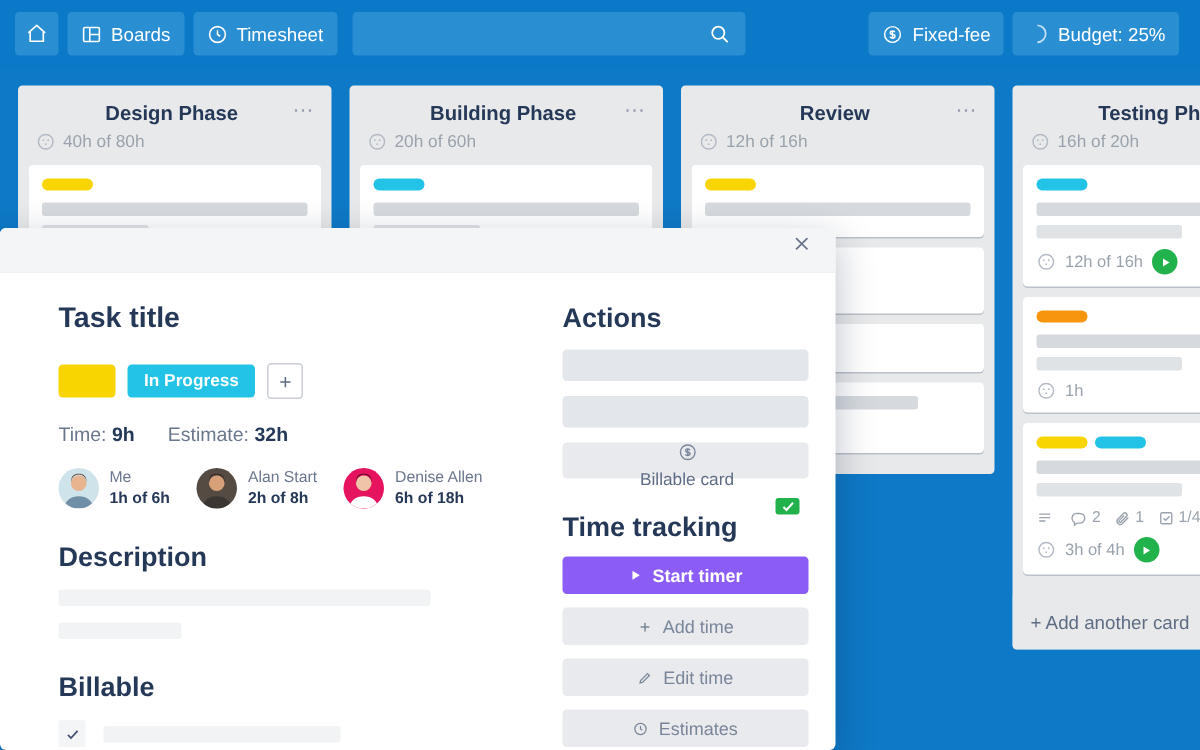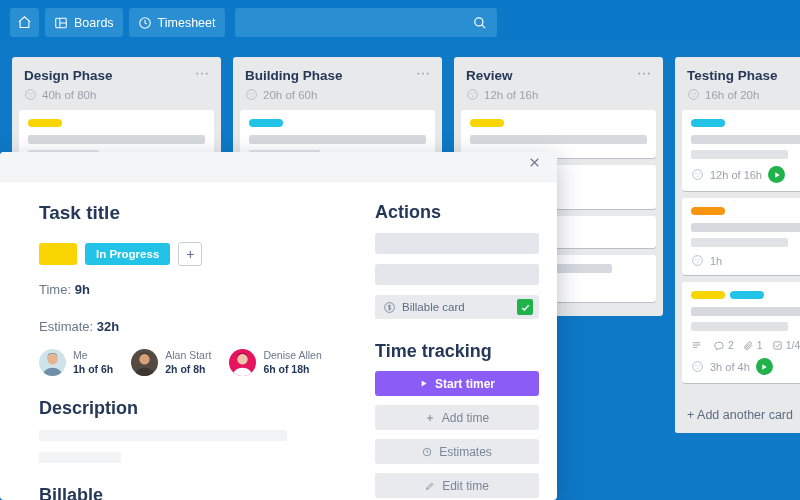--- a/index.html
+++ b/index.html
@@ -35,21 +35,21 @@
   
   .board {
     position: absolute; top: 45px; left: 0; width: 800px; height: 455px;
     display: flex; gap: 12px; padding: 12px 0 0 12px;
   }
   .column {
     width: 209px; flex: 0 0 209px;
     background: #e8e9ea; border-radius: 3px;
     align-self: flex-start; max-height: 420px; overflow: hidden;
   }
-  .col-head { padding: 11px 16px 9px 12px; position: relative; }
+  .col-head { padding: 11px 16px 9px 12px; position: relative; text-align: center; }
   .col-title { font-size: 13.5px; font-weight: bold; color: #253858; }
   .col-dots {
     position: absolute; right: 11px; top: 11px;
     color: #97a0af; font-size: 14px; letter-spacing: 1px; line-height: 10px;
   }
   .col-sub {
     display: flex; align-items: center; gap: 5px;
     margin-top: 5px; font-size: 11.5px; color: #9aa3ad;
   }
   .cards { padding: 0 7px 7px 7px; }
@@ -104,21 +104,21 @@
     height: 22px; padding: 0 11px; border-radius: 3px; background: #22c3e6;
     color: #fff; font-size: 11.5px; font-weight: bold;
     display: flex; align-items: center;
   }
   .chip-add {
     width: 24px; height: 24px; border: 1px solid #c9ced4; border-radius: 3px;
     display: flex; align-items: center; justify-content: center;
     color: #5e6c84; font-size: 14px;
   }
   .time-row {
-    margin-top: 16px; font-size: 13px; color: #6b778c; display: flex; gap: 22px; flex-direction: column;
+    margin-top: 16px; font-size: 13px; color: #6b778c; display: flex; gap: 22px;
   }
   .time-row b { color: #253858; }
   .people { display: flex; gap: 18px; margin-top: 14px; }
   .person { display: flex; gap: 7px; align-items: flex-end; }
   .avatar {
     width: 27px; height: 27px; border-radius: 50%; overflow: hidden;
     flex: 0 0 27px; position: relative;
   }
   .p-meta { font-size: 10.5px; line-height: 1.35; }
   .p-name { color: #6b778c; }
@@ -131,21 +131,21 @@
   .check-box {
     width: 18px; height: 18px; background: #f4f5f7; border-radius: 2px;
     display: flex; align-items: center; justify-content: center; color: #42526e;
   }
   .check-ph { height: 11px; background: #f2f3f4; border-radius: 2px; }
 
   .act-ph { height: 21px; background: #e3e6ea; border-radius: 3px; margin-top: 10px; }
   .billable {
     height: 24px; background: #e8eaed; border-radius: 3px; margin-top: 10px;
     display: flex; align-items: center; gap: 6px; padding: 0 6px 0 8px;
-    font-size: 11.5px; color: #5e6c84;
+    font-size: 11.5px; color: #5e6c84; flex-direction: column;
   }
   .billable-check {
     width: 16px; height: 16px; background: #22b24c; border-radius: 2px;
     display: flex; align-items: center; justify-content: center; margin-left: auto;
   }
   .tt-btn {
     height: 25px; border-radius: 3px; margin-top: 9px;
     display: flex; align-items: center; justify-content: center; gap: 7px;
     font-size: 12px; background: #e8eaed; color: #7a8699;
   }
@@ -191,20 +191,40 @@
       <span>
         <svg width="15" height="15" viewBox="0 0 24 24" fill="none" stroke="#fff" stroke-width="1.9">
           <circle cx="11" cy="11" r="6.5"></circle>
             <path d="M16 16l5 5"></path>
         </svg>
       </span>
     </div>
 
     <div class="spacer"></div>
 
+    <div class="nav-right">
+      <div class="nav-btn">
+        <span>
+          <svg width="14" height="14" viewBox="0 0 24 24" fill="none" stroke="#fff" stroke-width="1.7">
+            <circle cx="12" cy="12" r="9"></circle>
+              <path d="M12 7v10M14.5 9.5c0-1-1-1.5-2.5-1.5s-2.5.6-2.5 1.8S10.5 12 12 12s2.8.6 2.8 1.9S13.5 16 12 16s-2.6-.6-2.6-1.6"></path>
+          </svg>
+        </span>
+        <span>Fixed-fee</span>
+      </div>
+      <div class="nav-btn">
+        <span>
+          <svg width="15" height="15" viewBox="0 0 24 24" fill="none" stroke="#9ecdf0" stroke-width="2">
+            <path d="M12 3a9 9 0 0 1 0 18" stroke="#bcddf5"></path>
+            <path d="M12 3a9 9 0 0 0 0 18" stroke="#2a8ed2"></path>
+          </svg>
+        </span>
+        <span>Budget: 25%</span>
+      </div>
+    </div>
   </div>
 
   <div class="board" id="board">
       <div class="column">
         <div class="col-head">
           <div class="col-title">Design Phase</div>
           <div class="col-dots">⋯</div>
           <div class="col-sub">
             <span>
               <svg width="13" height="13" viewBox="0 0 24 24" fill="none" stroke="#b3bac5" stroke-width="1.7">
@@ -529,33 +549,33 @@
               <span>
                 <svg width="10" height="10" viewBox="0 0 24 24" fill="none" stroke="currentColor" stroke-width="2.4">
                   <path d="M12 5v14M5 12h14"></path>
                 </svg>
               </span>
               <span>Add time</span>
             </div>
             <div class="tt-btn">
               <span>
                 <svg width="10" height="10" viewBox="0 0 24 24" fill="none" stroke="currentColor" stroke-width="2">
+                  <path d="M4 20l4-1 11-11-3-3L5 16z"></path>
+                </svg>
+              </span>
+              <span>Edit time</span>
+            </div>
+            <div class="tt-btn">
+              <span>
+                <svg width="10" height="10" viewBox="0 0 24 24" fill="none" stroke="currentColor" stroke-width="2">
                   <circle cx="12" cy="12" r="9"></circle>
                   <path d="M12 7v5l3 2"></path>
                 </svg>
               </span>
               <span>Estimates</span>
             </div>
-            <div class="tt-btn">
-              <span>
-                <svg width="10" height="10" viewBox="0 0 24 24" fill="none" stroke="currentColor" stroke-width="2">
-                  <path d="M4 20l4-1 11-11-3-3L5 16z"></path>
-                </svg>
-              </span>
-              <span>Edit time</span>
-            </div>
           </div>
       </div>
 
     </div>
   </div>
 
 </div>
 
 </body></html>

